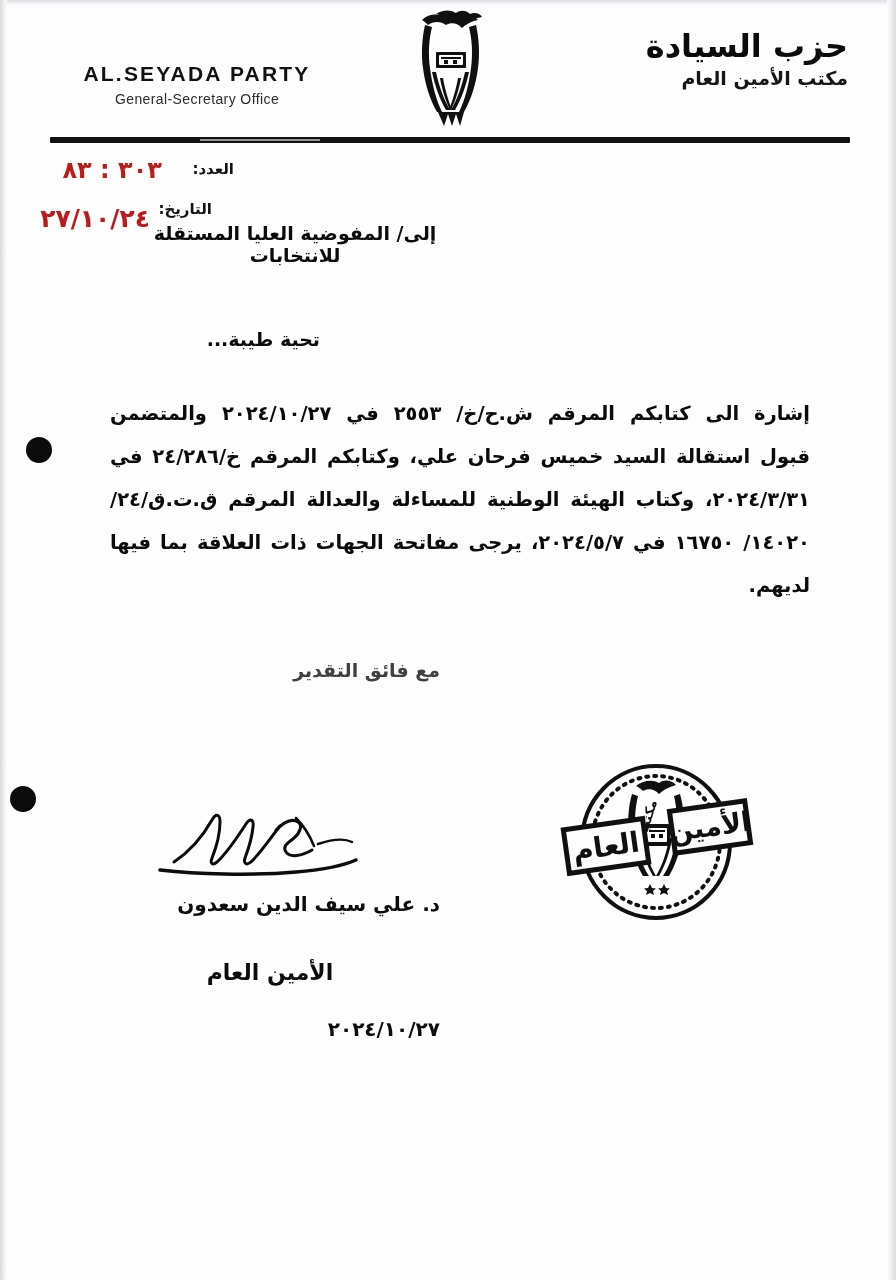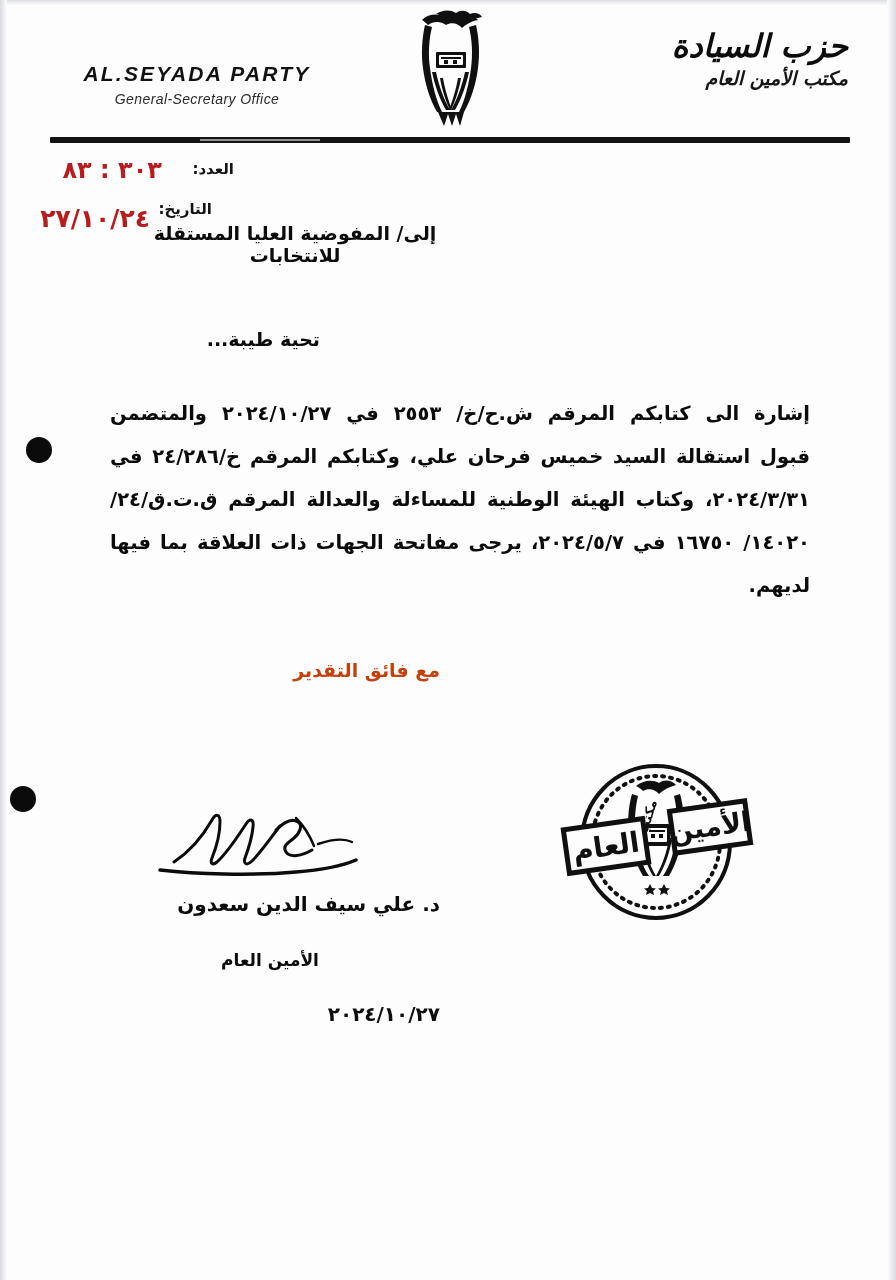--- a/index.html
+++ b/index.html
@@ -33,21 +33,21 @@
     position: absolute;
     left: 0; top: 0;
     width: 896px; height: 5px;
     background: linear-gradient(to bottom, #dcdee2 0%, #fbfbfc 100%);
   }
 
   
   .letterhead {
     position: absolute;
     left: 0; top: 0;
-    width: 896px; height: 150px; font-style: italic;
+    width: 896px; height: 150px;
   }
   .lh-latin {
     position: absolute;
     left: 52px; top: 62px;
     width: 290px;
     text-align: center;
     font-family: "Liberation Sans", "DejaVu Sans", sans-serif;
   }
   .lh-latin-name {
     font-size: 21px;
@@ -187,21 +187,21 @@
   }
   .para .ln-justified {
     display: block;
     text-align: justify;
     text-align-last: justify;
   }
   .closing {
     margin-top: 52px;
     font-size: 19px;
     font-weight: 700;
-    color: #c2410c;
+    color: #404040;
     padding-right: 370px;
   }
 
   
   .signature-block {
     position: absolute;
     left: 100px; top: 800px;
     width: 340px;
     direction: rtl;
     text-align: center;
@@ -212,24 +212,24 @@
     position: relative;
   }
   .sig-name {
     font-size: 20px;
     font-weight: 700;
     color: #0c0c0c;
     margin-top: 4px;
     text-align: right;
   }
   .sig-title {
-    font-size: 17px;
+    font-size: 22px;
     font-weight: 700;
     color: #0c0c0c;
-    margin-top: 34px;
+    margin-top: 44px;
   }
   .sig-date {
     font-size: 20px;
     font-weight: 700;
     color: #0c0c0c;
     margin-top: 32px;
     letter-spacing: 1px;
     text-align: right;
   }
 

